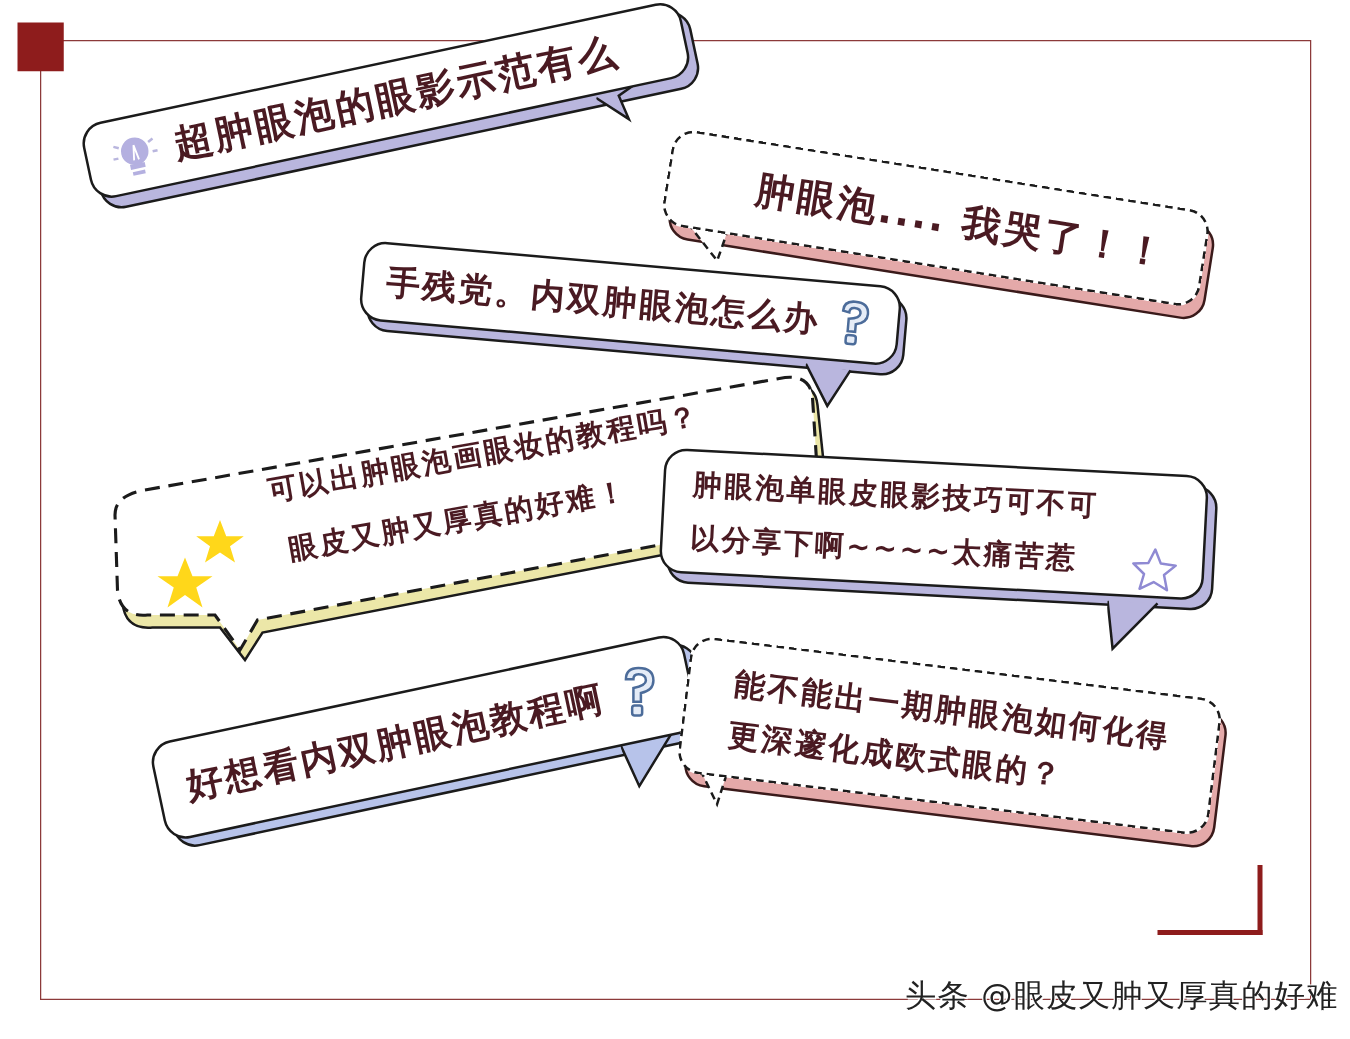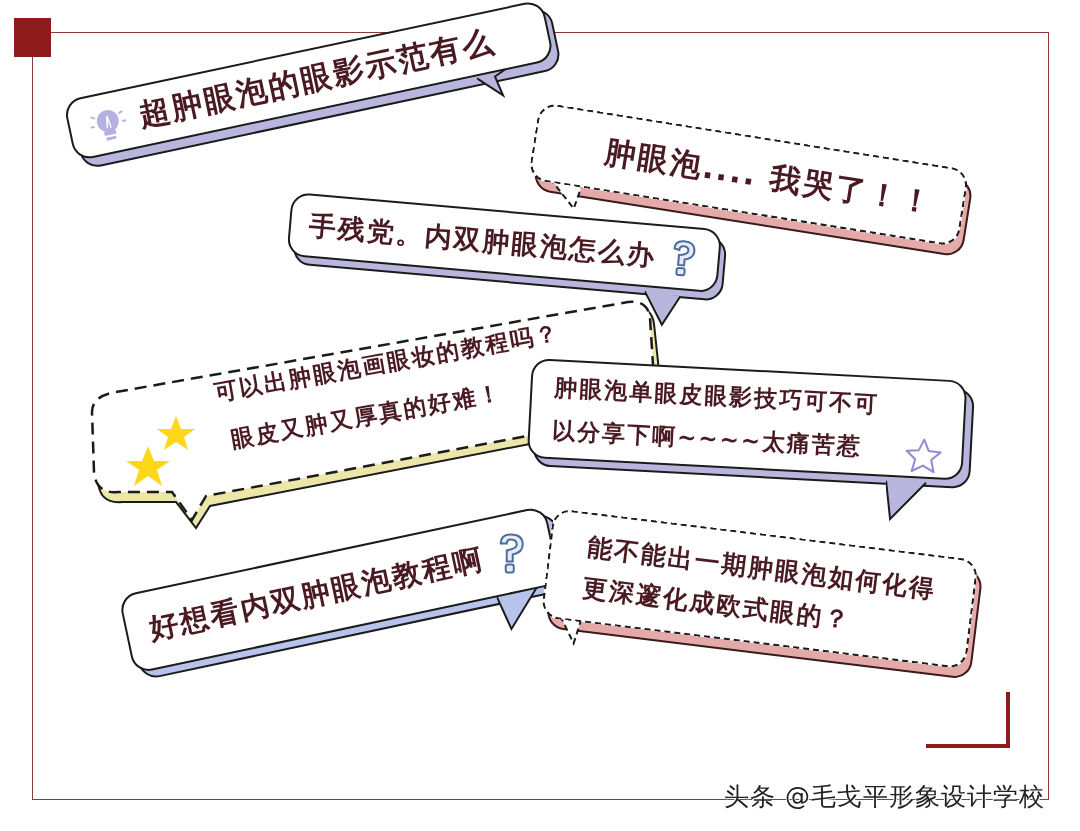--- a/index.html
+++ b/index.html
@@ -125,13 +125,13 @@
   <div class="shadow" style="left:6px; top:10px; width:428px; height:110px; background:#e4a9a9; border:2px solid #3a1a1a;"></div>
   <svg class="tail" style="left:12px; top:92px;" width="50" height="50">
     <path d="M2 6 L24 40 L30 8" fill="#fff" stroke="#1b1b1b" stroke-width="2" stroke-dasharray="6 4"></path>
   </svg>
   <div class="body" style="width:428px; height:110px; padding-left:36px;">
     <div class="txt" style="font-size:25px; margin-bottom:8px;">能不能出一期肿眼泡如何化得</div>
     <div class="txt" style="font-size:25px;">更深邃化成欧式眼的？</div>
   </div>
 </div>
 
-<div class="watermark">头条 @毛戈平形象设计学校</div>
+<div class="watermark">头条 @眼皮又肿又厚真的好难</div>
 
 </body></html>

